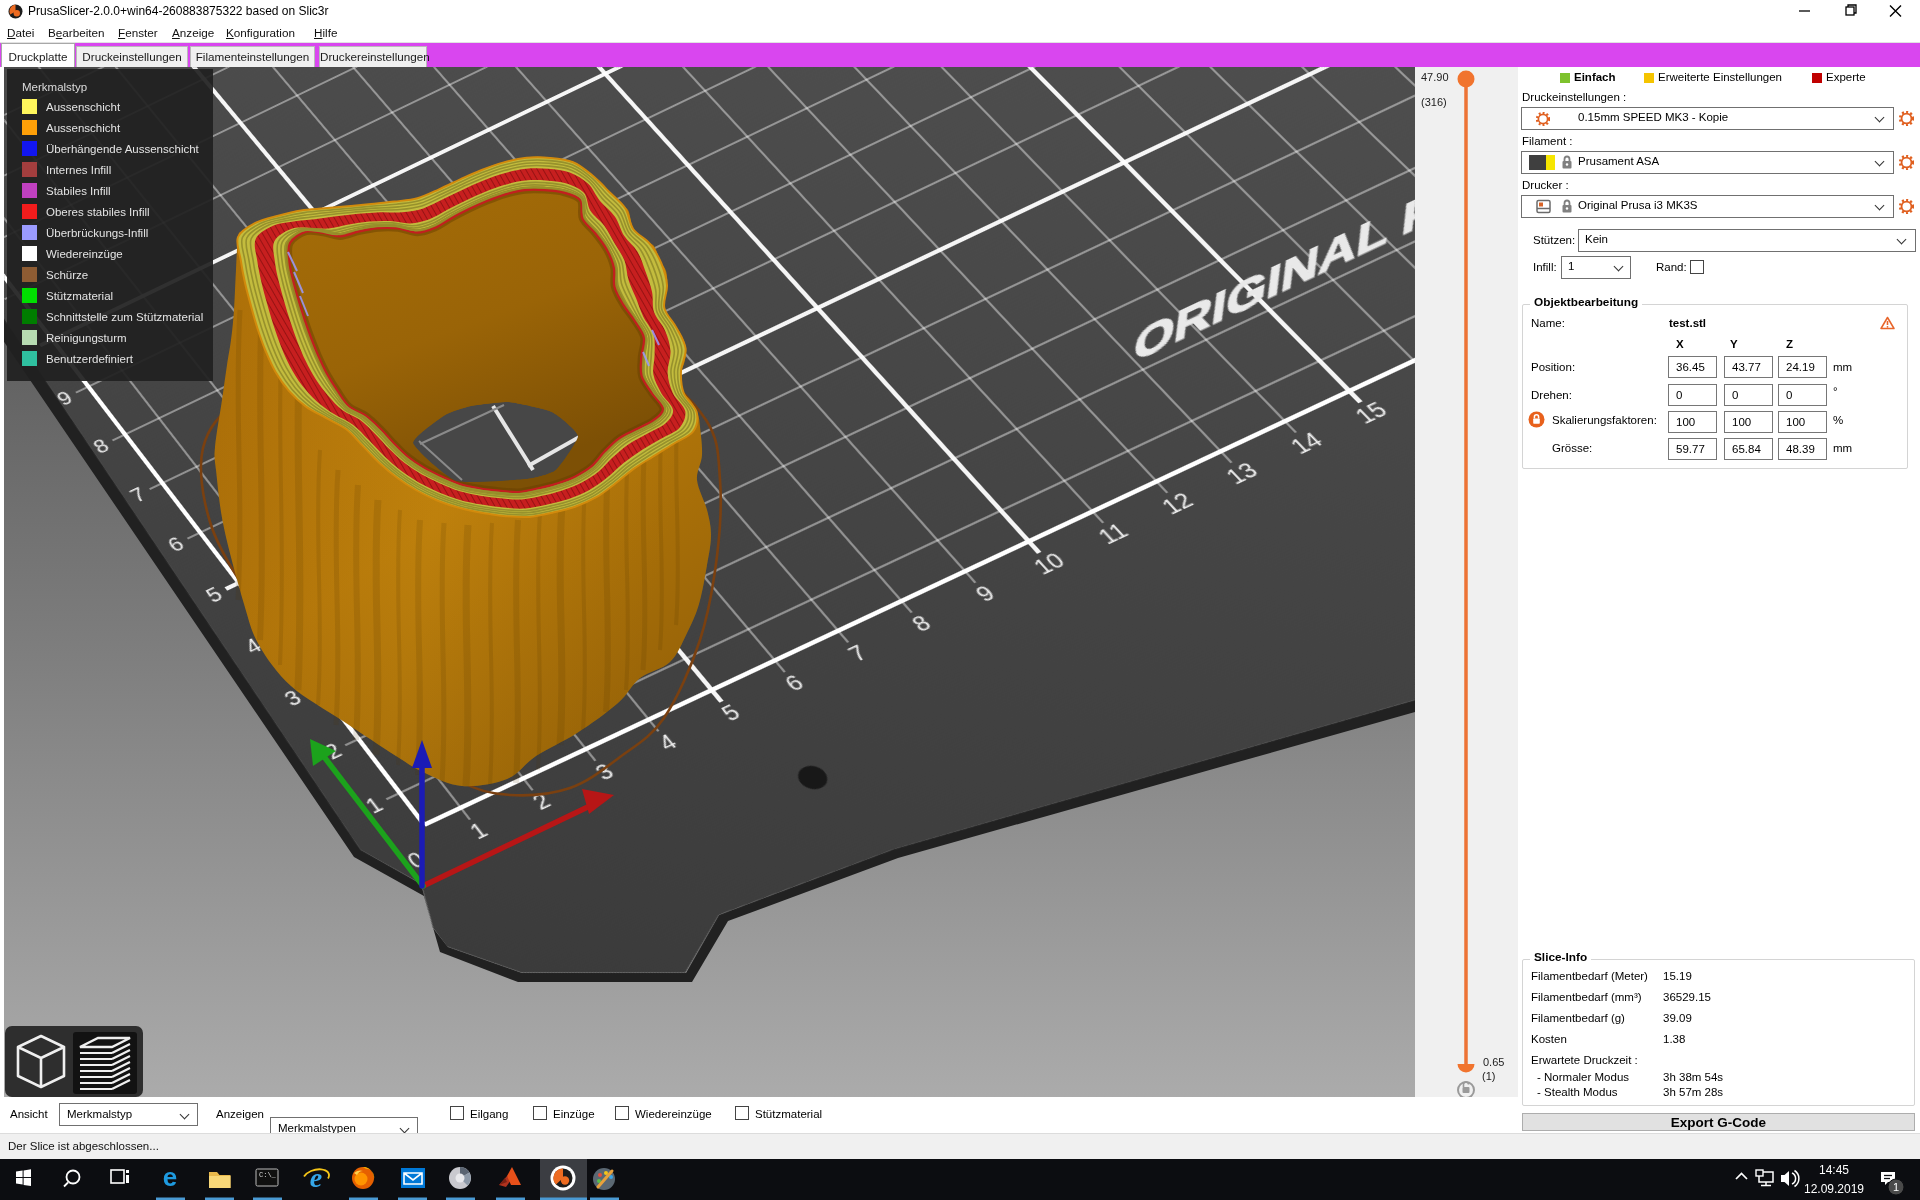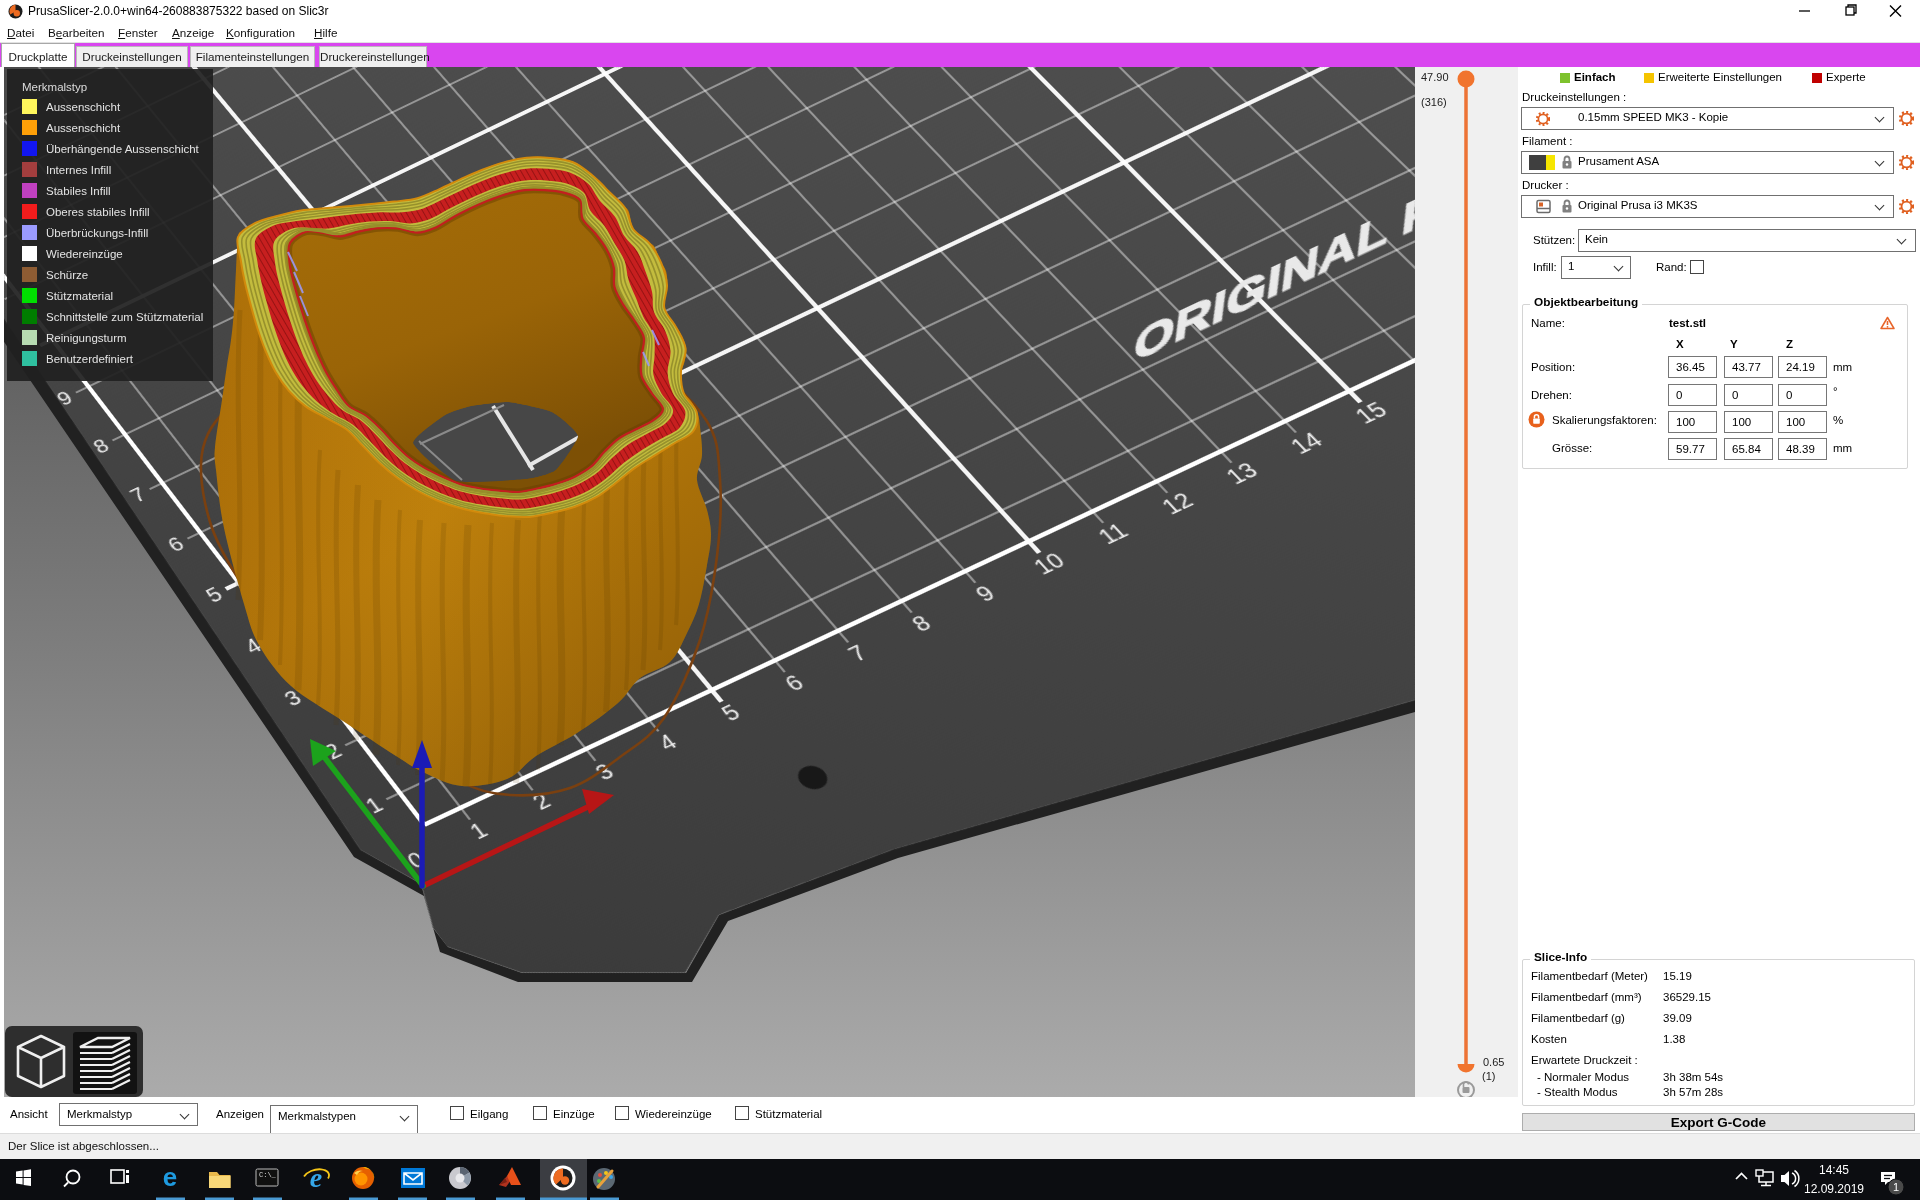--- a/index.html
+++ b/index.html
@@ -437,21 +437,21 @@
   border:1px solid #adadad;text-align:center;font-weight:bold;font-size:13.5px;line-height:17px">Export G-Code</div>
 </div>
 
 <div id="toolbar">
   <span class="lab abs" style="left:10px;top:11px">Ansicht</span>
   <div class="combo" style="left:59px;top:6px;width:139px;height:23px">
     <span class="abs" style="left:7px;top:4px">Merkmalstyp</span>
     <span class="chev" style="right:9px;top:7px"></span>
   </div>
   <span class="lab abs" style="left:216px;top:11px">Anzeigen</span>
-  <div class="combo" style="left:270px;top:8px;width:148px;height:29px">
+  <div class="combo" style="left:270px;top:20px;width:148px;height:29px">
     <span class="abs" style="left:7px;top:4px">Merkmalstypen</span>
     <span class="chev" style="right:9px;top:7px"></span>
   </div>
   <span class="cb" style="left:450px;top:9px"></span>
   <span class="lab abs" style="left:470px;top:11px">Eilgang</span>
   <span class="cb" style="left:533px;top:9px"></span>
   <span class="lab abs" style="left:553px;top:11px">Einzüge</span>
   <span class="cb" style="left:615px;top:9px"></span>
   <span class="lab abs" style="left:635px;top:11px">Wiedereinzüge</span>
   <span class="cb" style="left:735px;top:9px"></span>

